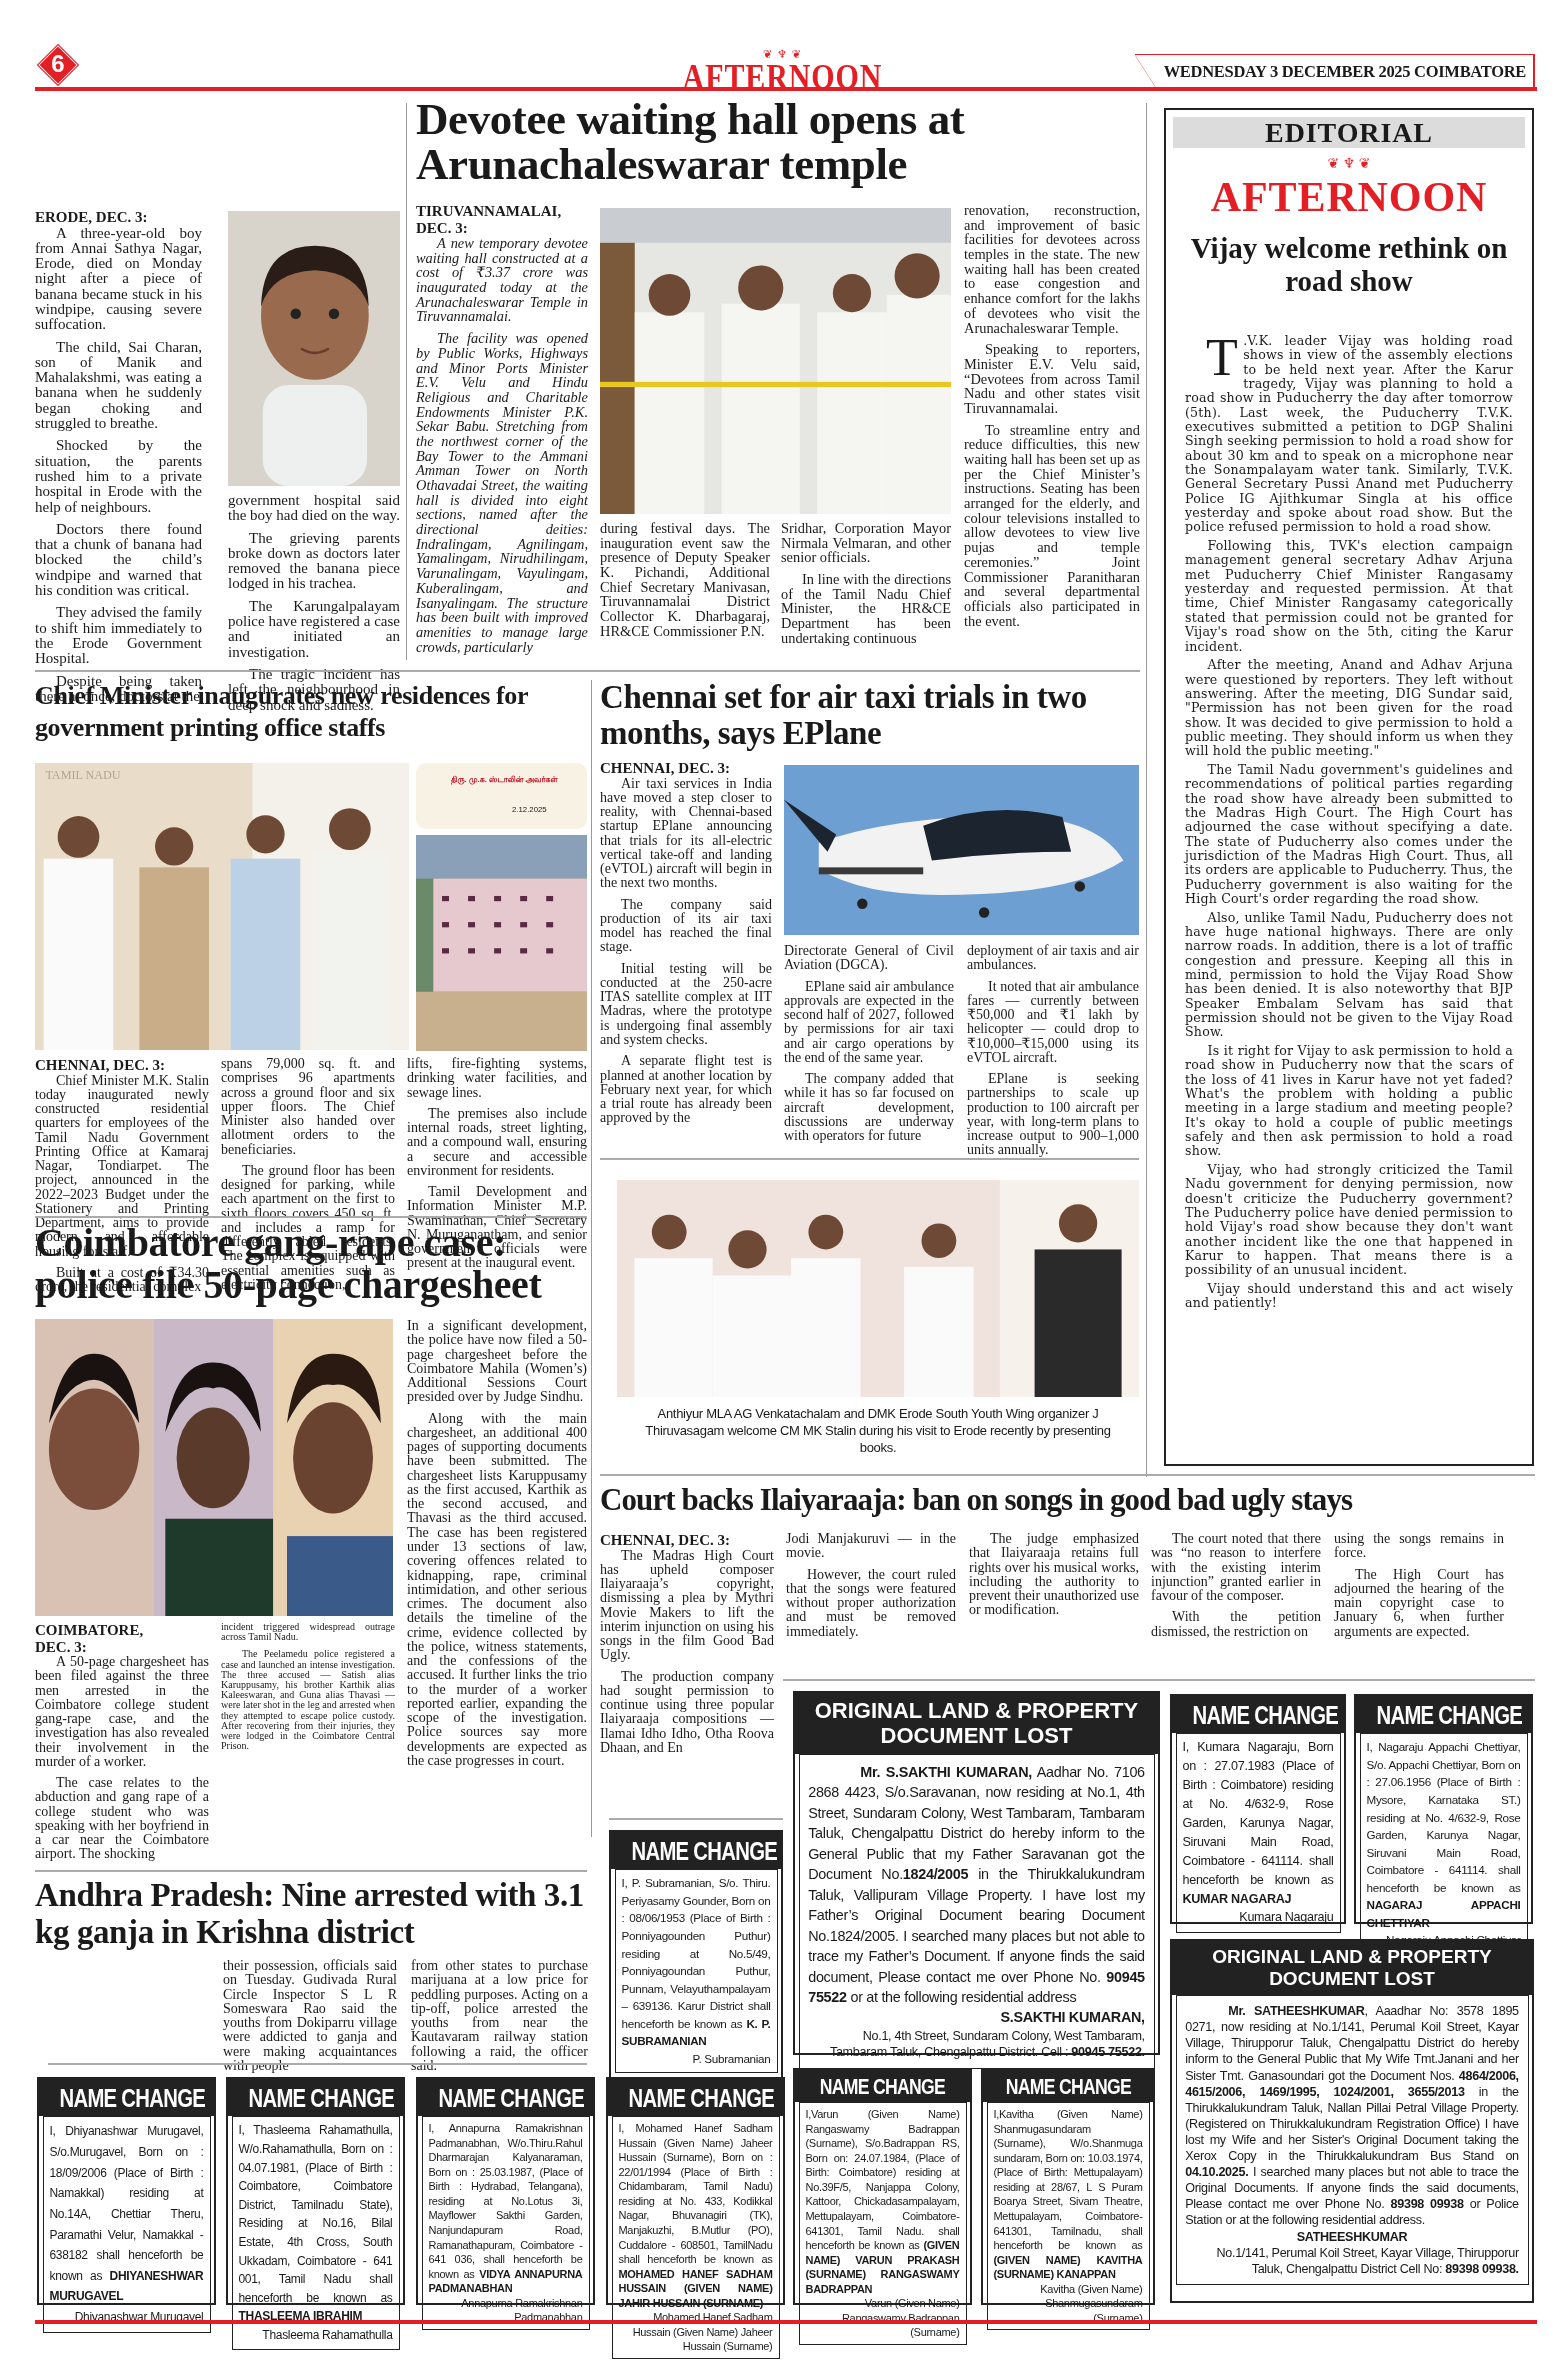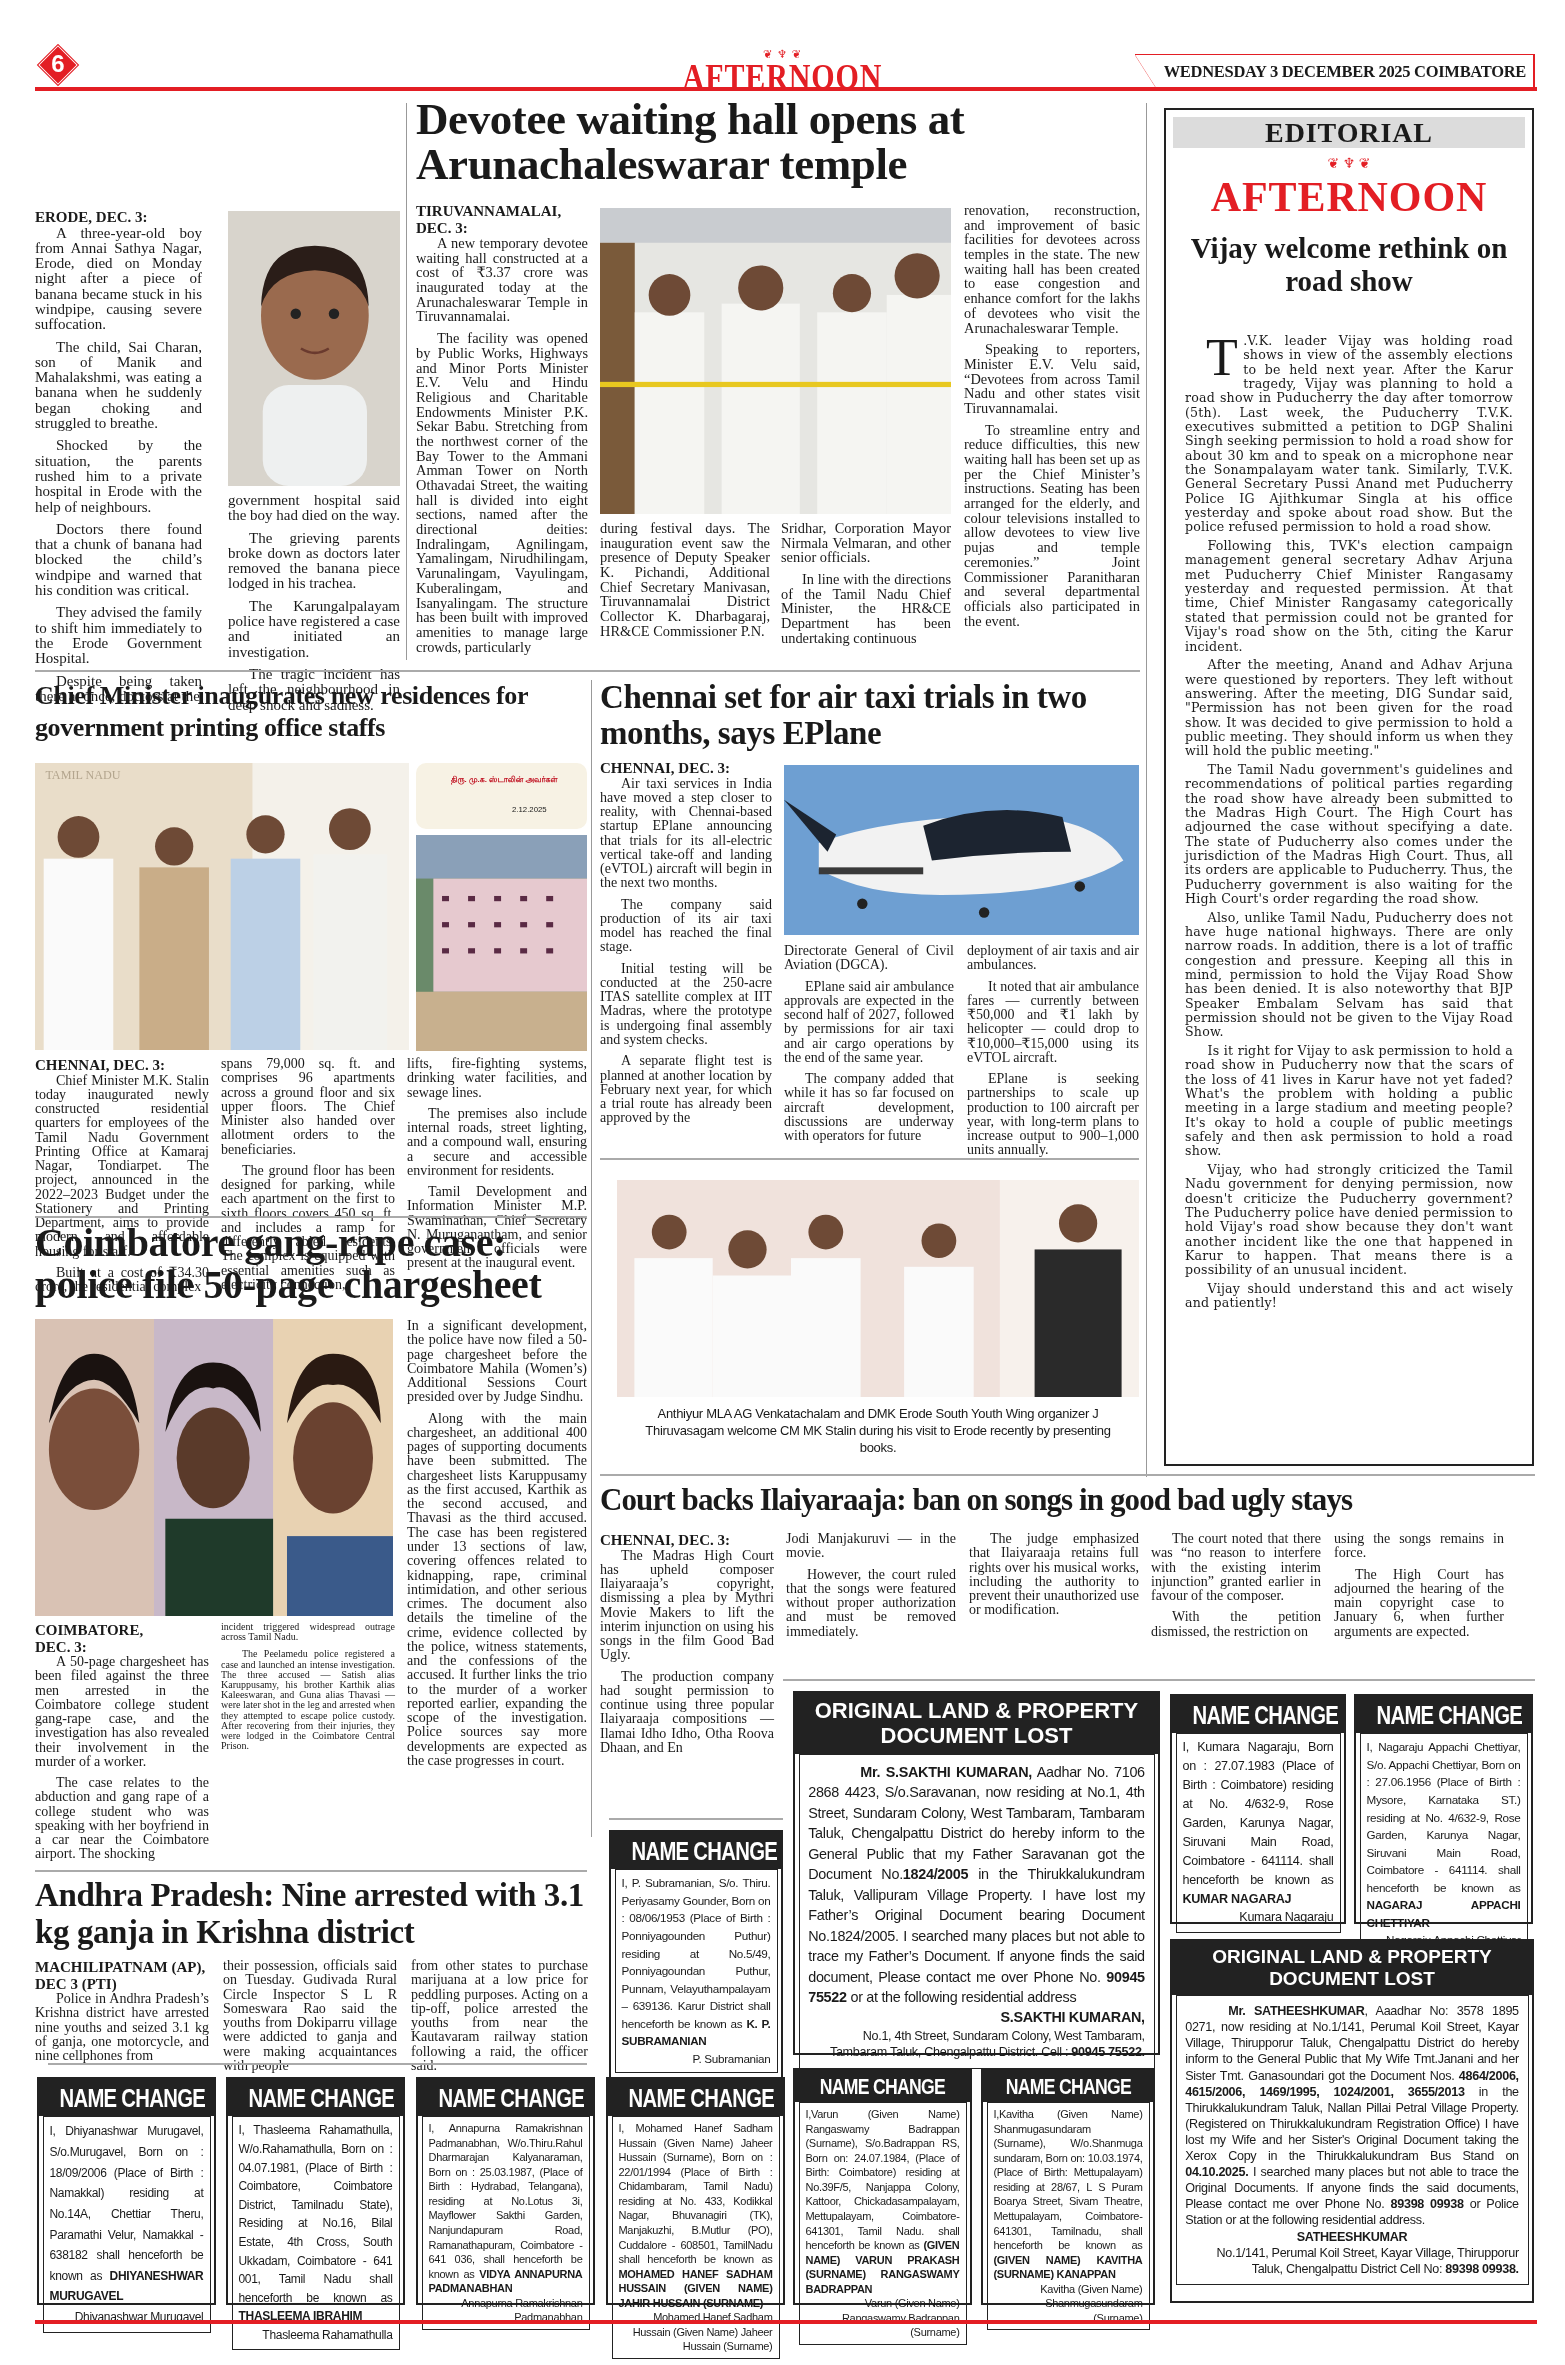--- a/index.html
+++ b/index.html
@@ -99,21 +99,21 @@
       <p>The Karungalpalayam police have registered a case and initiated an investigation.</p>
       <p>The tragic incident has left the neighbourhood in deep shock and sadness.</p>
     </div>
 </section>
 <div class="abs vline" style="left:406px; top:103px; height:557px;"></div>
 
 <section class="abs" style="left:416px; top:97px; width:724px; height:565px;">
   <h1 class="hl serif" style="font-size:45px; line-height:1.0;">Devotee waiting hall opens at Arunachaleswarar temple</h1>
   <div class="abs" style="left:0; top:106px; width:172px;">
     <div class="dateline">TIRUVANNAMALAI, DEC. 3:</div>
-    <div class="body" id="devotee-col1" style="font-size:14.4px;">
+    <div class="body" id="devotee-col1" style="font-size:14.4px;font-style:italic;">
         <p>A new temporary devotee waiting hall constructed at a cost of ₹3.37 crore was inaugurated today at the Arunachaleswarar Temple in Tiruvannamalai.</p>
         <p>The facility was opened by Public Works, Highways and Minor Ports Minister E.V. Velu and Hindu Religious and Charitable Endowments Minister P.K. Sekar Babu. Stretching from the northwest corner of the Bay Tower to the Ammani Amman Tower on North Othavadai Street, the waiting hall is divided into eight sections, named after the directional deities: Indralingam, Agnilingam, Yamalingam, Nirudhilingam, Varunalingam, Vayulingam, Kuberalingam, and Isanyalingam. The structure has been built with improved amenities to manage large crowds, particularly</p>
       </div>
   </div>
   <div class="abs photo" style="left:184px; top:111px; width:351px; height:306px;">
     <svg viewBox="0 0 404 352" preserveAspectRatio="none">
       <rect width="404" height="352" fill="#e6e6e2"></rect>
       <rect x="0" y="0" width="404" height="40" fill="#c9ccd0"></rect>
       <rect x="0" y="40" width="40" height="312" fill="#7a5a3a"></rect>
       <g fill="#f5f5f2">
@@ -329,26 +329,20 @@
   <div class="abs body" id="cbe-col2" style="left:186px; top:400px; width:174px; font-size:10px;">
       <p style="text-indent: 0px;">incident triggered widespread outrage across Tamil Nadu.</p>
       <p>The Peelamedu police registered a case and launched an intense investigation. The three accused — Satish alias Karuppusamy, his brother Karthik alias Kaleeswaran, and Guna alias Thavasi — were later shot in the leg and arrested when they attempted to escape police custody. After recovering from their injuries, they were lodged in the Coimbatore Central Prison.</p>
     </div>
 </section>
 
 <div class="abs hline" style="left:35px; top:1870px; width:552px;"></div>
 
 <section class="abs" style="left:35px; top:1877px; width:552px; height:183px;">
   <h2 class="hl serif" style="font-size:33px; line-height:1.12;">Andhra Pradesh: Nine arrested with 3.1 kg ganja in Krishna district</h2>
-  <div class="abs" style="left:0; top:82px; width:174px;">
-    <div class="dateline">MACHILIPATNAM (AP), DEC 3 (PTI)</div>
-    <div class="body" id="ap-col1" style="font-size:14px;">
-        <p>Police in Andhra Pradesh’s Krishna district have arrested nine youths and seized 3.1 kg of ganja, one motorcycle, and nine cellphones from</p>
-      </div>
-  </div>
   <div class="abs body" id="ap-col2" style="left:188px; top:82px; width:174px; font-size:14px;">
       <p style="text-indent: 0px;">their possession, officials said on Tuesday. Gudivada Rural Circle Inspector S L R Someswara Rao said the youths from Dokiparru village were addicted to ganja and were making acquaintances with people</p>
     </div>
   <div class="abs body" id="ap-col3" style="left:376px; top:82px; width:177px; font-size:14px;">
       <p style="text-indent: 0px;">from other states to purchase marijuana at a low price for peddling purposes. Acting on a tip-off, police arrested the youths from near the Kautavaram railway station following a raid, the officer said.</p>
     </div>
 </section>
 <div class="abs hline" style="left:48px; top:2063px; width:539px;"></div>
 
 <section class="abs" style="left:600px; top:1483px; width:935px; height:178px;">

